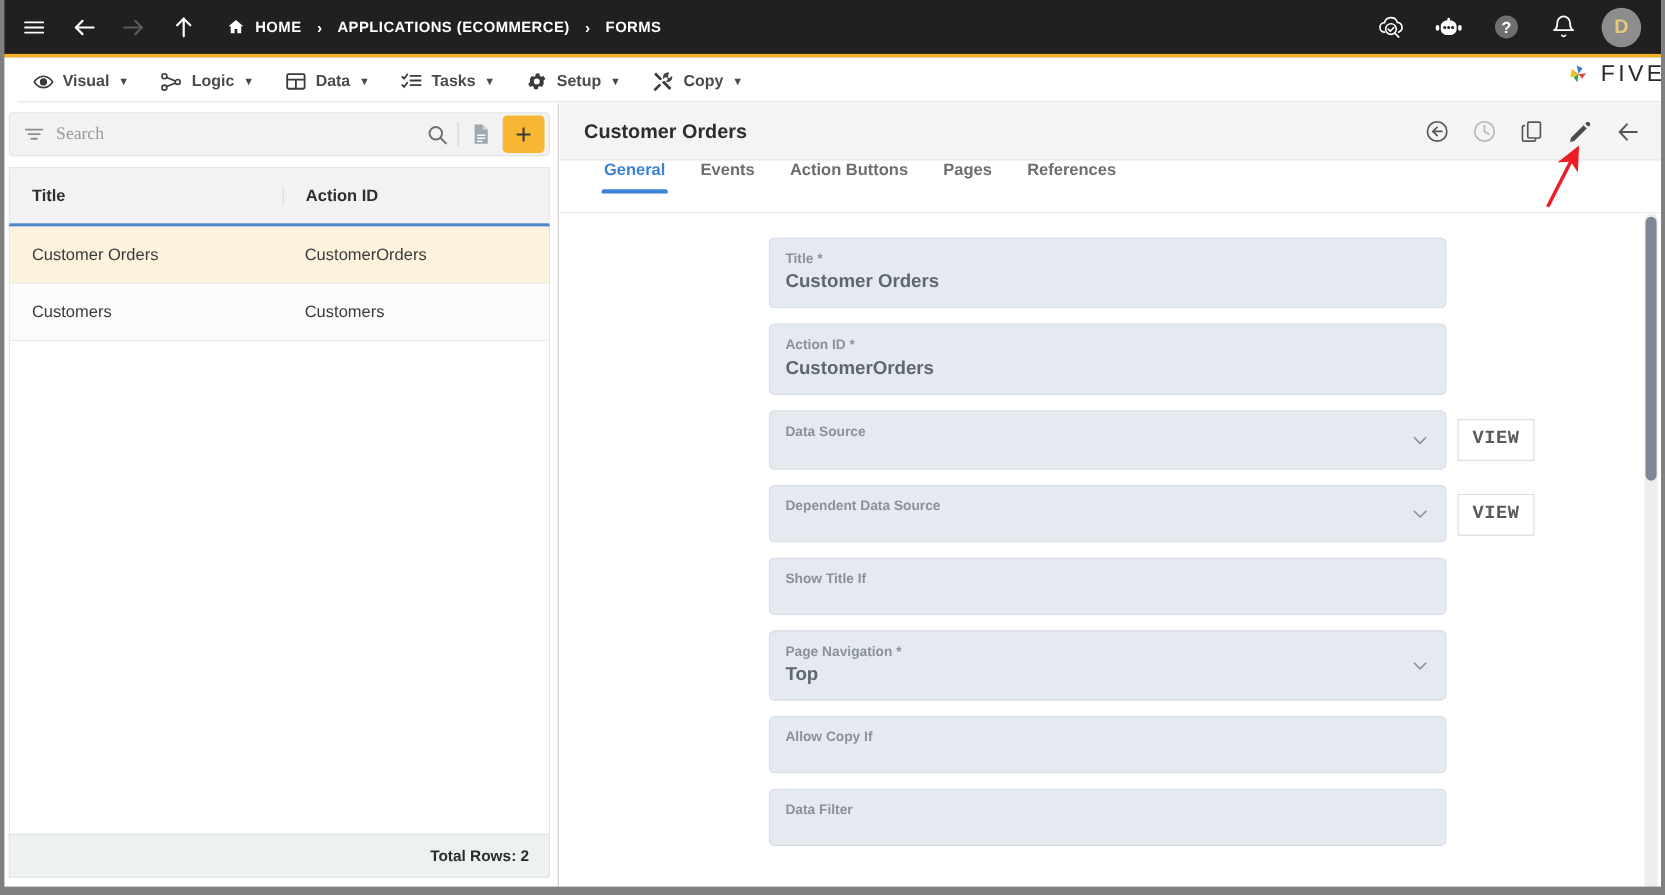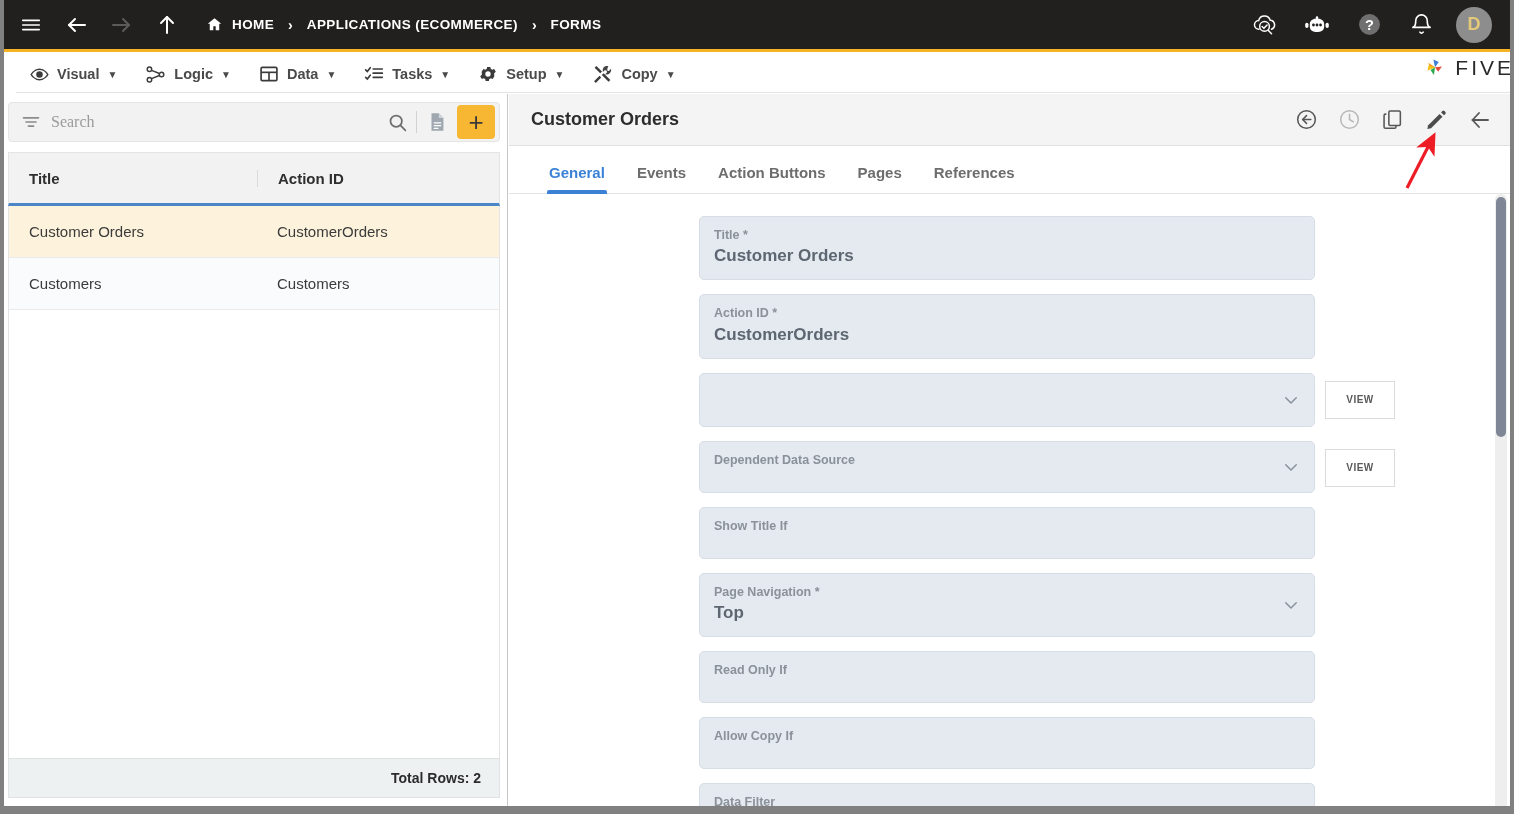--- a/index.html
+++ b/index.html
@@ -107,21 +107,21 @@
     background:#f4f4f4; border-bottom:1px solid #e0e0e0;
     display:flex; align-items:center;
   }
   .rp-title { font-size:18px; font-weight:bold; color:#2d2d2d; padding-left:22px; }
   .rp-actions { margin-left:auto; display:flex; align-items:center; gap:20px; padding-right:22px; }
   .rp-ico { display:flex; align-items:center; justify-content:center; color:#565656; }
   .rp-ico.muted { color:#b8b8b8; }
 
   .tabsrow {
     position:absolute; left:0; top:52px; width:1005px; height:48px;
-    background:#ffffff; border-bottom:1px solid #e4e4e4; display:flex; align-items:flex-end;
+    background:#ffffff; border-bottom:1px solid #e4e4e4; display:flex; align-items:flex-start;
     padding-left:24px;
   }
   .tab {
     font-size:15px; font-weight:bold; color:#6d6d6d; padding:0 16px 12px 16px;
     position:relative; white-space:nowrap;
   }
   .tab.active { color:#3b82d6; }
   .tab.active::after {
     content:""; position:absolute; left:14px; right:14px; bottom:-1px; height:4px;
     background:#3b82d6; border-radius:2px 2px 0 0;
@@ -141,21 +141,21 @@
   .fld-label { font-size:12.5px; color:#8b9199; line-height:1.3; }
   .fld-label .req { color:#8b9199; }
   .fld-value { font-size:17px; color:#5e6671; margin-top:2px; line-height:1.3; }
   .chev {
     position:absolute; right:14px; top:50%; transform:translateY(-50%);
     color:#8a929c; display:flex;
   }
   .viewbtn {
     width:70px; height:38px; margin-top:8px; border:1px solid #dcdcdc; background:#fff;
     display:flex; align-items:center; justify-content:center;
-    font-size:10px; font-weight:bold; color:#5a5a5a; letter-spacing:.5px;
+    font-size:17px; font-weight:bold; color:#5a5a5a; letter-spacing:.5px;font-family:Liberation Mono, monospace;
   }
 
   
   .vscroll {
     position:absolute; right:7px; top:100px; width:12px; height:706px;
     background:#eeeeee; border-radius:6px;
   }
   .vthumb {
     position:absolute; left:1px; top:3px; width:10px; height:240px;
     background:#7f8796; border-radius:5px;
@@ -463,20 +463,21 @@
 
         <div class="field-row">
           <div class="field">
             <div class="fld-label"><span>Action ID</span><span class="req"> *</span></div>
             <div class="fld-value">CustomerOrders</div>
           </div>
         </div>
 
         <div class="field-row">
           <div class="field">
+            <div class="fld-label">Data Source</div>
             <span class="chev">
               <svg width="18" height="18" viewBox="0 0 24 24" fill="none" stroke="currentColor" stroke-width="2" stroke-linecap="round" stroke-linejoin="round">
                   <polyline points="5,9 12,16 19,9"></polyline>
                 </svg>
             </span>
           </div>
           <div class="viewbtn">VIEW</div>
         </div>
 
         <div class="field-row">
@@ -504,26 +505,20 @@
             <div class="fld-label"><span>Page Navigation</span><span class="req"> *</span></div>
             <div class="fld-value">Top</div>
             <span class="chev">
               <svg width="18" height="18" viewBox="0 0 24 24" fill="none" stroke="currentColor" stroke-width="2" stroke-linecap="round" stroke-linejoin="round">
                   <polyline points="5,9 12,16 19,9"></polyline>
                 </svg>
             </span>
           </div>
         </div>
 
-        <div class="field-row">
-          <div class="field tall">
-            <div class="fld-label">Read Only If</div>
-            <div class="fld-value"></div>
-          </div>
-        </div>
 
         <div class="field-row">
           <div class="field tall">
             <div class="fld-label">Allow Copy If</div>
             <div class="fld-value"></div>
           </div>
         </div>
 
         <div class="field-row">
           <div class="field tall">

